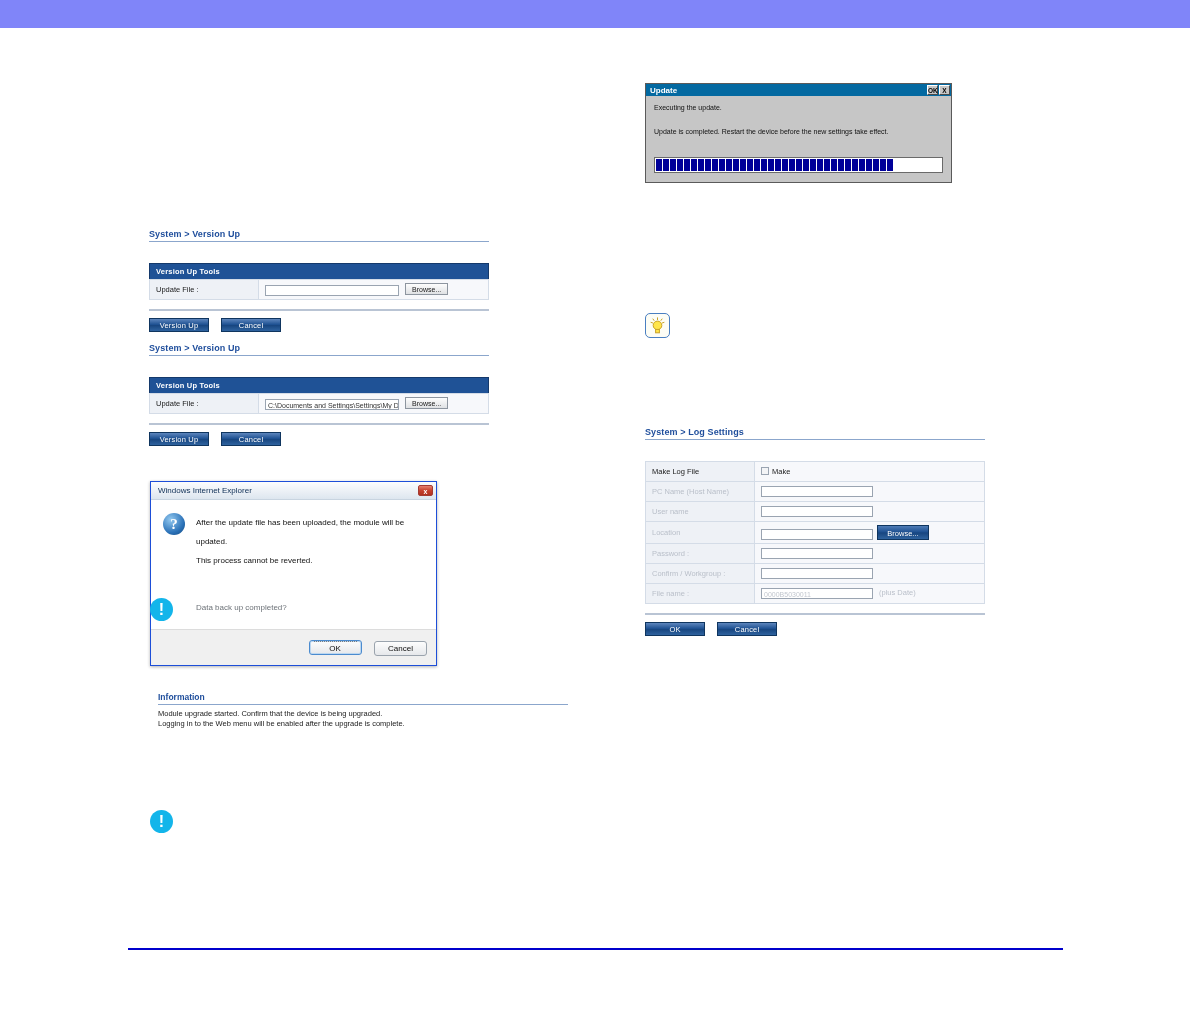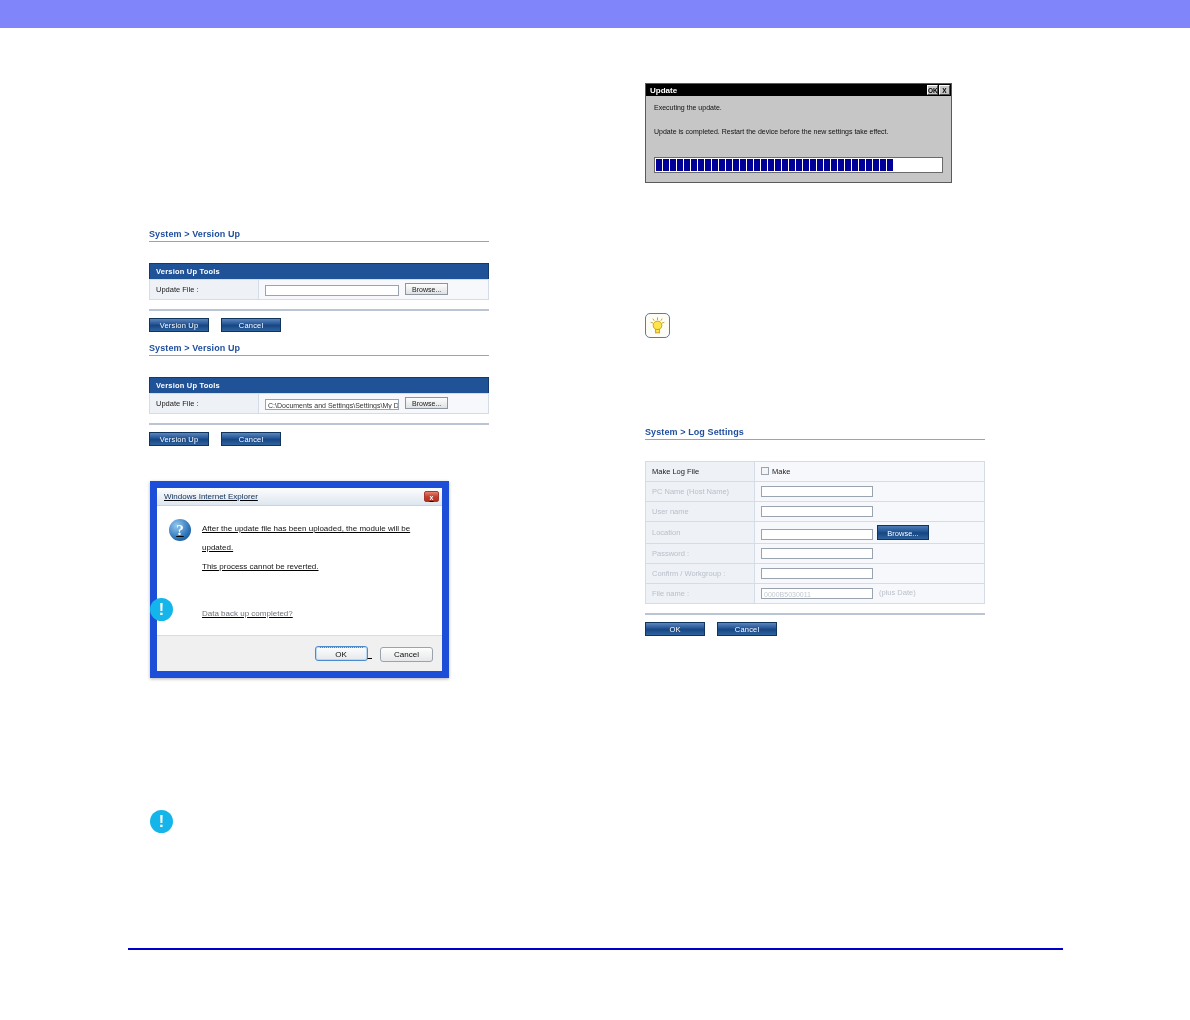--- a/index.html
+++ b/index.html
@@ -68,23 +68,22 @@
   
   .info-block{position:absolute;font-size:7.5px;color:#222;}
   .info-head{
     color:#1f4e9c;font-weight:bold;font-size:8.5px;
     border-bottom:1px solid #8ba6cc;padding-bottom:2px;margin-bottom:4px;
   }
   .info-line{line-height:9.5px;}
 
   
   .ie-dlg{
-    position:absolute;background:#f0f0f0;border:7px solid #1d4ed8;
+    position:absolute;background:#f0f0f0;border:1px solid #1d4ed8;
     box-shadow:0 1px 3px rgba(0,0,0,.30);
-    text-decoration:underline;
   }
   .ie-title{
     height:17px;display:flex;align-items:center;justify-content:space-between;
     background:linear-gradient(#fcfdfe,#eaeff5 60%,#dde6ef);
     border-bottom:1px solid #c8d4e0;padding:0 3px 0 7px;
   }
   .ie-title-text{font-size:8px;color:#0b2c54;}
   .ie-close{
     width:15px;height:11px;border:1px solid #a33a33;border-radius:2px;
     background:linear-gradient(#e6806f,#c6412e 50%,#b0311f);
@@ -108,21 +107,21 @@
     display:inline-block;width:53px;height:15px;line-height:13px;text-align:center;
     font-size:8px;color:#0d0d0d;background:linear-gradient(#fdfdfd,#e6e8eb);
     border:1px solid #9aa3ad;border-radius:3px;box-sizing:border-box;margin-left:8px;
   }
   .ie-btn.focused{border:1px solid #4b8bcf;box-shadow:0 0 0 1px #bcd7f0 inset;}
   .ie-btn .dots{display:block;border-top:1px dotted #7d7d7d;margin:0 4px;height:0;}
 
   
   .ce-dlg{position:absolute;background:#c6c6c6;border:1px solid #5a5a5a;}
   .ce-title{
-    height:12px;background:#000000;display:flex;align-items:center;
+    height:12px;background:#0369a1;display:flex;align-items:center;
     justify-content:space-between;padding:0 1px 0 4px;
   }
   .ce-title-text{color:#fff;font-size:8px;font-weight:bold;}
   .ce-title-btns{display:flex;gap:1px;}
   .ce-tbtn{
     width:11px;height:10px;background:#c6c6c6;border:1px solid #ffffff;
     border-right-color:#4a4a4a;border-bottom-color:#4a4a4a;
     font-size:6.5px;line-height:9px;text-align:center;color:#000;font-weight:bold;
     box-sizing:border-box;
   }
@@ -214,20 +213,25 @@
     <div class="ie-foot">
       <span class="ie-btn focused"><span class="dots"></span><span>OK</span></span>
       <span class="ie-btn">Cancel</span>
     </div>
   </div>
 
   <div class="icon-notice" style="left:150px;top:598px;">
     <span class="bang">!</span>
   </div>
 
+  <div class="info-block" style="left:158px;top:692px;width:410px;">
+    <div class="info-head">Information</div>
+    <div class="info-line">Module upgrade started. Confirm that the device is being upgraded.</div>
+    <div class="info-line">Logging in to the Web menu will be enabled after the upgrade is complete.</div>
+  </div>
 
   <div class="icon-notice" style="left:150px;top:810px;">
     <span class="bang">!</span>
   </div>
 
   <div class="ce-dlg" style="left:645px;top:83px;width:305px;">
     <div class="ce-title">
       <span class="ce-title-text">Update</span>
       <span class="ce-title-btns">
         <span class="ce-tbtn">OK</span>

